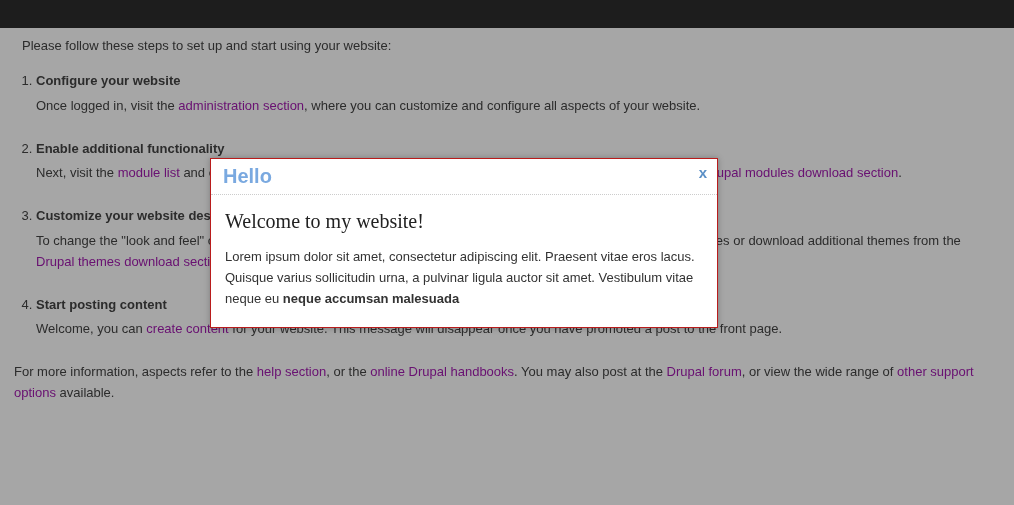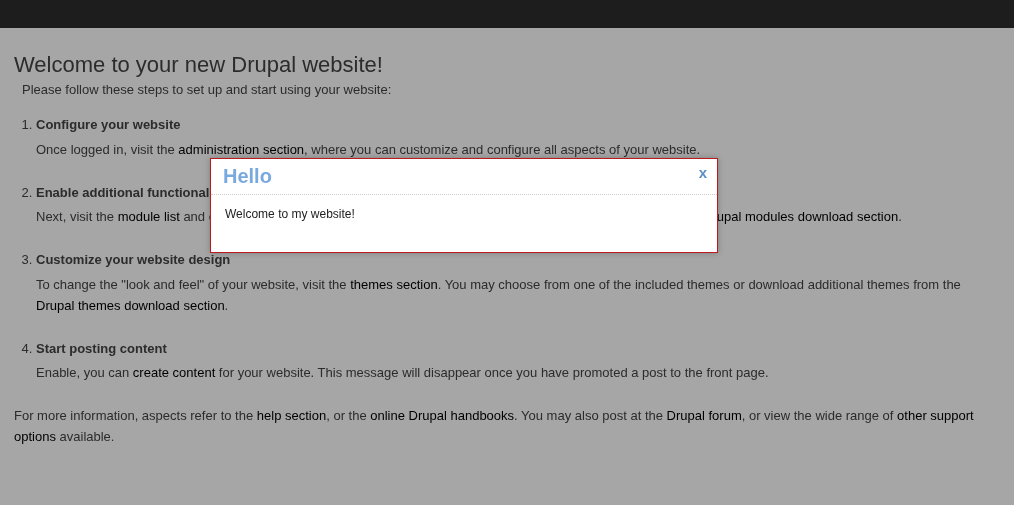--- a/index.html
+++ b/index.html
@@ -38,21 +38,21 @@
   li {
     margin-bottom: 22px;
     line-height: 1.6;
   }
   li .step-title {
     font-weight: bold;
     display: block;
     margin-bottom: 4px;
   }
   a, .link {
-    color: #000000;
+    color: #a21caf;
     text-decoration: none;
   }
   .footer-p {
     margin-top: 14px;
     line-height: 1.6;
   }
   
   .overlay {
     position: absolute;
     inset: 0;
@@ -86,62 +86,63 @@
     font-size: 15px;
     cursor: pointer;
     line-height: 1;
   }
   .modal-body {
     padding: 10px 14px 18px 14px;
     line-height: 1.6;
     color: #333;
   }
   .modal-body .welcome {
-    font-size: 12px;
+    font-size: 20px;
     color: #222;
     margin-bottom: 10px;
+    font-family: Liberation Serif, serif;
   }
   .modal-body .bold { font-weight: bold; }
 </style>
 </head>
 <body>
 
 <div class="topbar"></div>
 
 <div class="page">
-  <h1 class="page-title">Welcome to your new Drupal website!</h1>
   <p class="intro">Please follow these steps to set up and start using your website:</p>
 
   <ol>
     <li>
       <span class="step-title">Configure your website</span>
       <span><span>Once logged in, visit the </span><a href="#">administration section</a><span>, where you can customize and configure all aspects of your website.</span></span>
     </li>
     <li>
       <span class="step-title">Enable additional functionality</span>
       <span><span>Next, visit the </span><a href="#">module list</a><span> and enable features which suit your specific needs. You can find additional modules in the </span><a href="#">Drupal modules download section</a><span>.</span></span>
     </li>
     <li>
       <span class="step-title">Customize your website design</span>
       <span><span>To change the "look and feel" of your website, visit the </span><a href="#">themes section</a><span>. You may choose from one of the included themes or download additional themes from the </span><a href="#">Drupal themes download section</a><span>.</span></span>
     </li>
     <li>
       <span class="step-title">Start posting content</span>
-      <span><span>Enable, you can </span><a href="#">create content</a><span> for your website. This message will disappear once you have promoted a post to the front page.</span></span>
+      <span><span>Welcome, you can </span><a href="#">create content</a><span> for your website. This message will disappear once you have promoted a post to the front page.</span></span>
     </li>
   </ol>
 
   <p class="footer-p">
     <span>For more information, aspects refer to the </span><a href="#">help section</a><span>, or the </span><a href="#">online Drupal handbooks</a><span>. You may also post at the </span><a href="#">Drupal forum</a><span>, or view the wide range of </span><a href="#">other support options</a><span> available.</span>
   </p>
 </div>
 
 <div class="overlay"></div>
 
 <div class="modal">
   <div class="modal-header">
     <span class="modal-title">Hello</span>
     <span class="modal-close">x</span>
   </div>
   <div class="modal-body">
     <div class="welcome">Welcome to my website!</div>
+    <div><span>Lorem ipsum dolor sit amet, consectetur adipiscing elit. Praesent vitae eros lacus. Quisque varius sollicitudin urna, a pulvinar ligula auctor sit amet. Vestibulum vitae neque eu </span><span class="bold">neque accumsan malesuada</span></div>
   </div>
 </div>
 
 </body></html>

